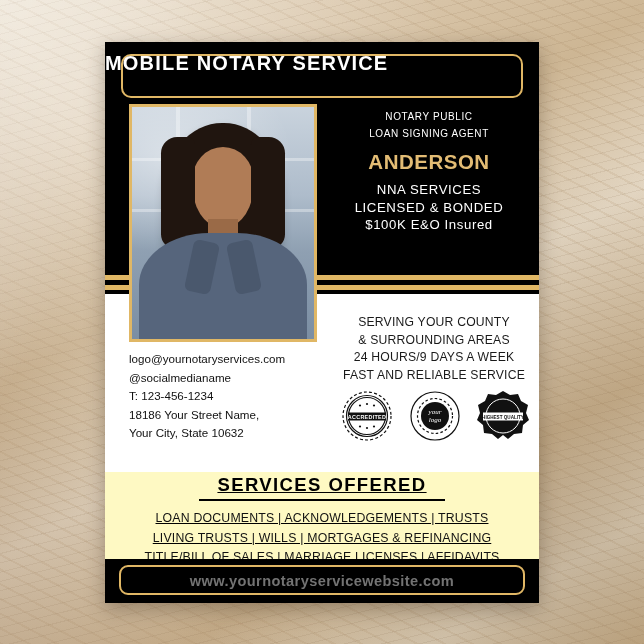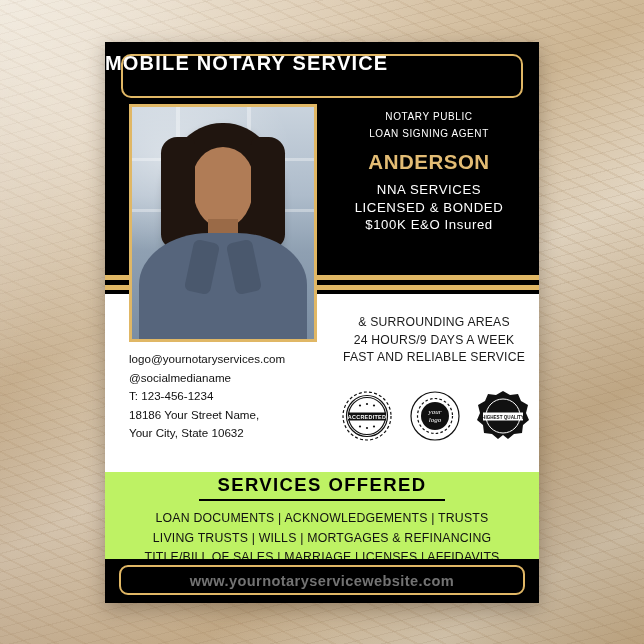--- a/index.html
+++ b/index.html
@@ -279,22 +279,23 @@
   .badge {
     width: 52px;
     height: 52px;
     position: relative;
   }
   .badge svg { display: block; }
 
   
   .services {
     position: relative;
-    background: #bef264;
+    background: #fef9c3;
     padding-top: 2px;
+    text-decoration: underline;
   }
   .services h2 {
     margin: 0;
     text-align: center;
     font-size: 18.5px;
     letter-spacing: 1.4px;
     color: #000000;
     font-weight: bold;
   }
   .srv-rule {
@@ -388,20 +389,21 @@
         <div class="neck"></div>
         <div class="body"></div>
         <div class="collar-l"></div>
         <div class="collar-r"></div>
       </div>
     </div>
 
     <div class="mid">
 
       <div class="serving">
+        <div>SERVING YOUR COUNTY</div>
         <div>&amp; SURROUNDING AREAS</div>
         <div>24 HOURS/9 DAYS A WEEK</div>
         <div>FAST AND RELIABLE SERVICE</div>
       </div>
 
       <div class="contact">
         <div class="row">logo@yournotaryservices.com</div>
         <div class="row">@socialmedianame</div>
         <div class="row">T: 123-456-1234</div>
         <div class="row">18186 Your Street Name,</div>

